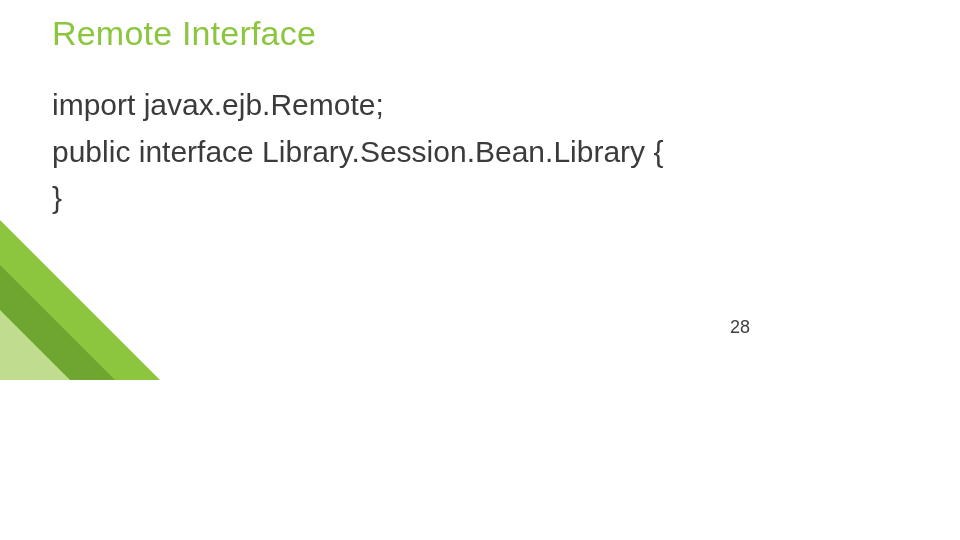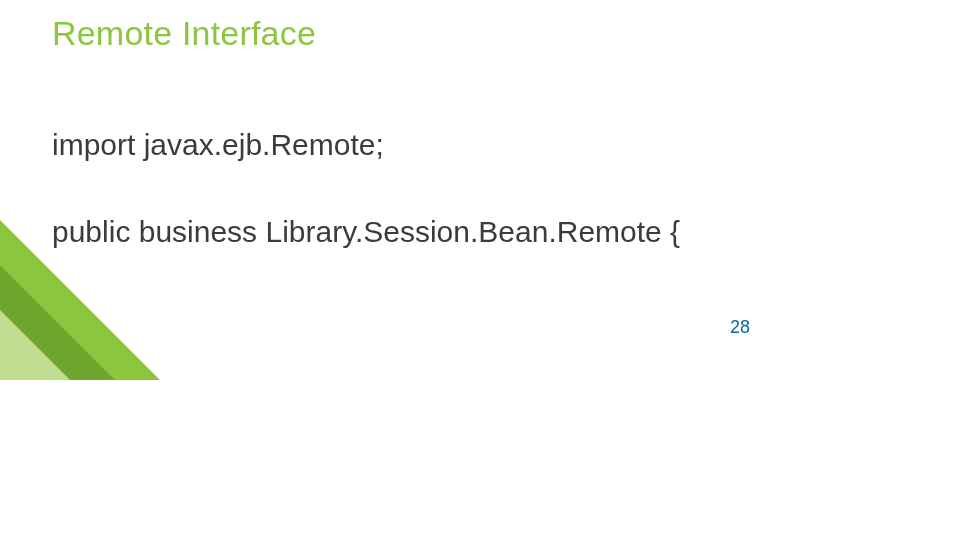--- a/index.html
+++ b/index.html
@@ -31,51 +31,50 @@
     position: absolute;
     top: 82px;
     left: 52px;
     right: 40px;
     color: #3b3b3b;
     font-size: 30px;
     line-height: 1.55;
   }
   .body .line {
     display: block;
-    margin-top: 40px;
   }
   .body .indent {
     padding-left: 40px;
   }
   .page-number {
     position: absolute;
     right: 210px;
     bottom: 42px;
     font-size: 18px;
-    color: #0369a1;
+    color: #404040;
   }
   .decor {
     position: absolute;
     left: 0;
     bottom: 0;
     width: 220px;
     height: 200px;
     pointer-events: none;
   }
 </style>
 </head>
 <body>
 
 <div class="slide">
 
   <div class="title">Remote Interface</div>
 
   <div class="body">
     <span class="line">import javax.ejb.Remote;</span>
-    <span class="line">public business Library.Session.Bean.Remote {</span>
+    <span class="line">public interface Library.Session.Bean.Library {</span>
     <span class="line">}</span>
   </div>
 
   <div class="page-number">28</div>
 
   <svg class="decor" viewBox="0 0 220 200" preserveAspectRatio="none">
     <polygon points="0,40 0,200 160,200" fill="#8cc63f"></polygon>
     <polygon points="0,85 0,200 115,200" fill="#6aa02e" opacity="0.85"></polygon>
     <polygon points="0,130 0,200 70,200" fill="#c9e29a" opacity="0.9"></polygon>
   </svg>

